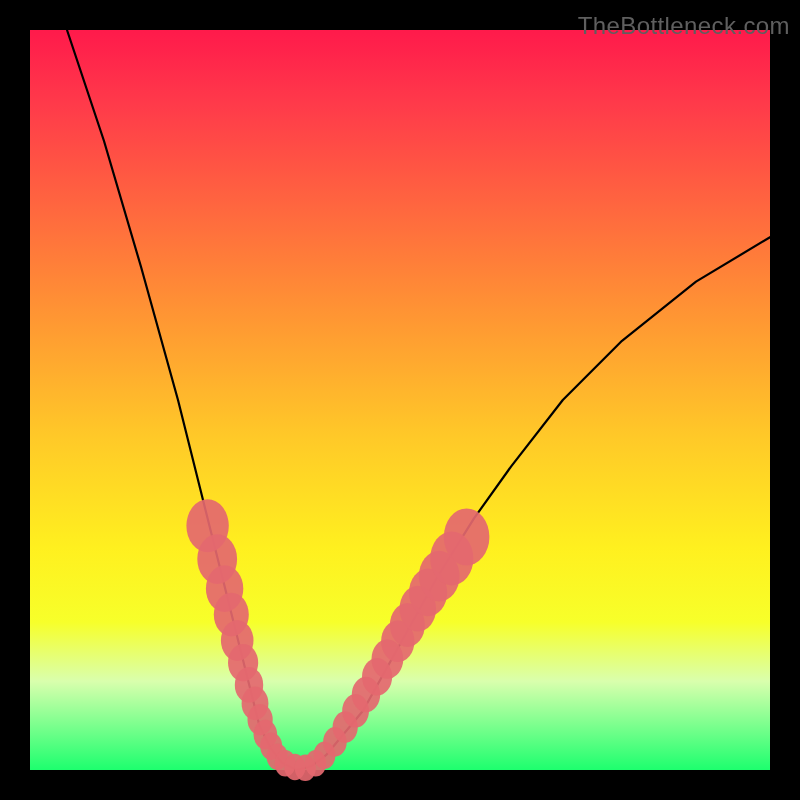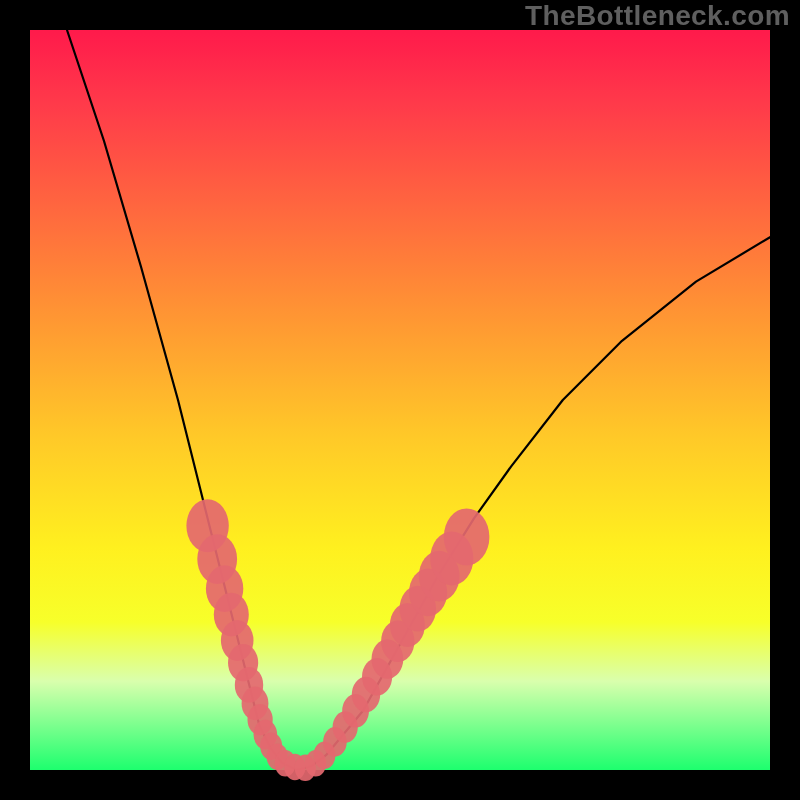--- a/index.html
+++ b/index.html
@@ -39,25 +39,25 @@
   .plot-area svg {
     position: absolute;
     left: 0;
     top: 0;
     width: 740px;
     height: 740px;
     overflow: visible;
   }
   .watermark {
     position: absolute;
-    top: 0;
+    top: 12px;
     right: 10px;
     color: #5f5f5f;
-    font-size: 28px;
-    font-weight: 700;
+    font-size: 24px;
+    font-weight: 400;
     letter-spacing: 0.4px;
     user-select: none;
   }
 </style>
 </head>
 <body>
 
 <div class="frame">
   <div class="plot-area">
     <svg viewBox="0 0 740 740">

